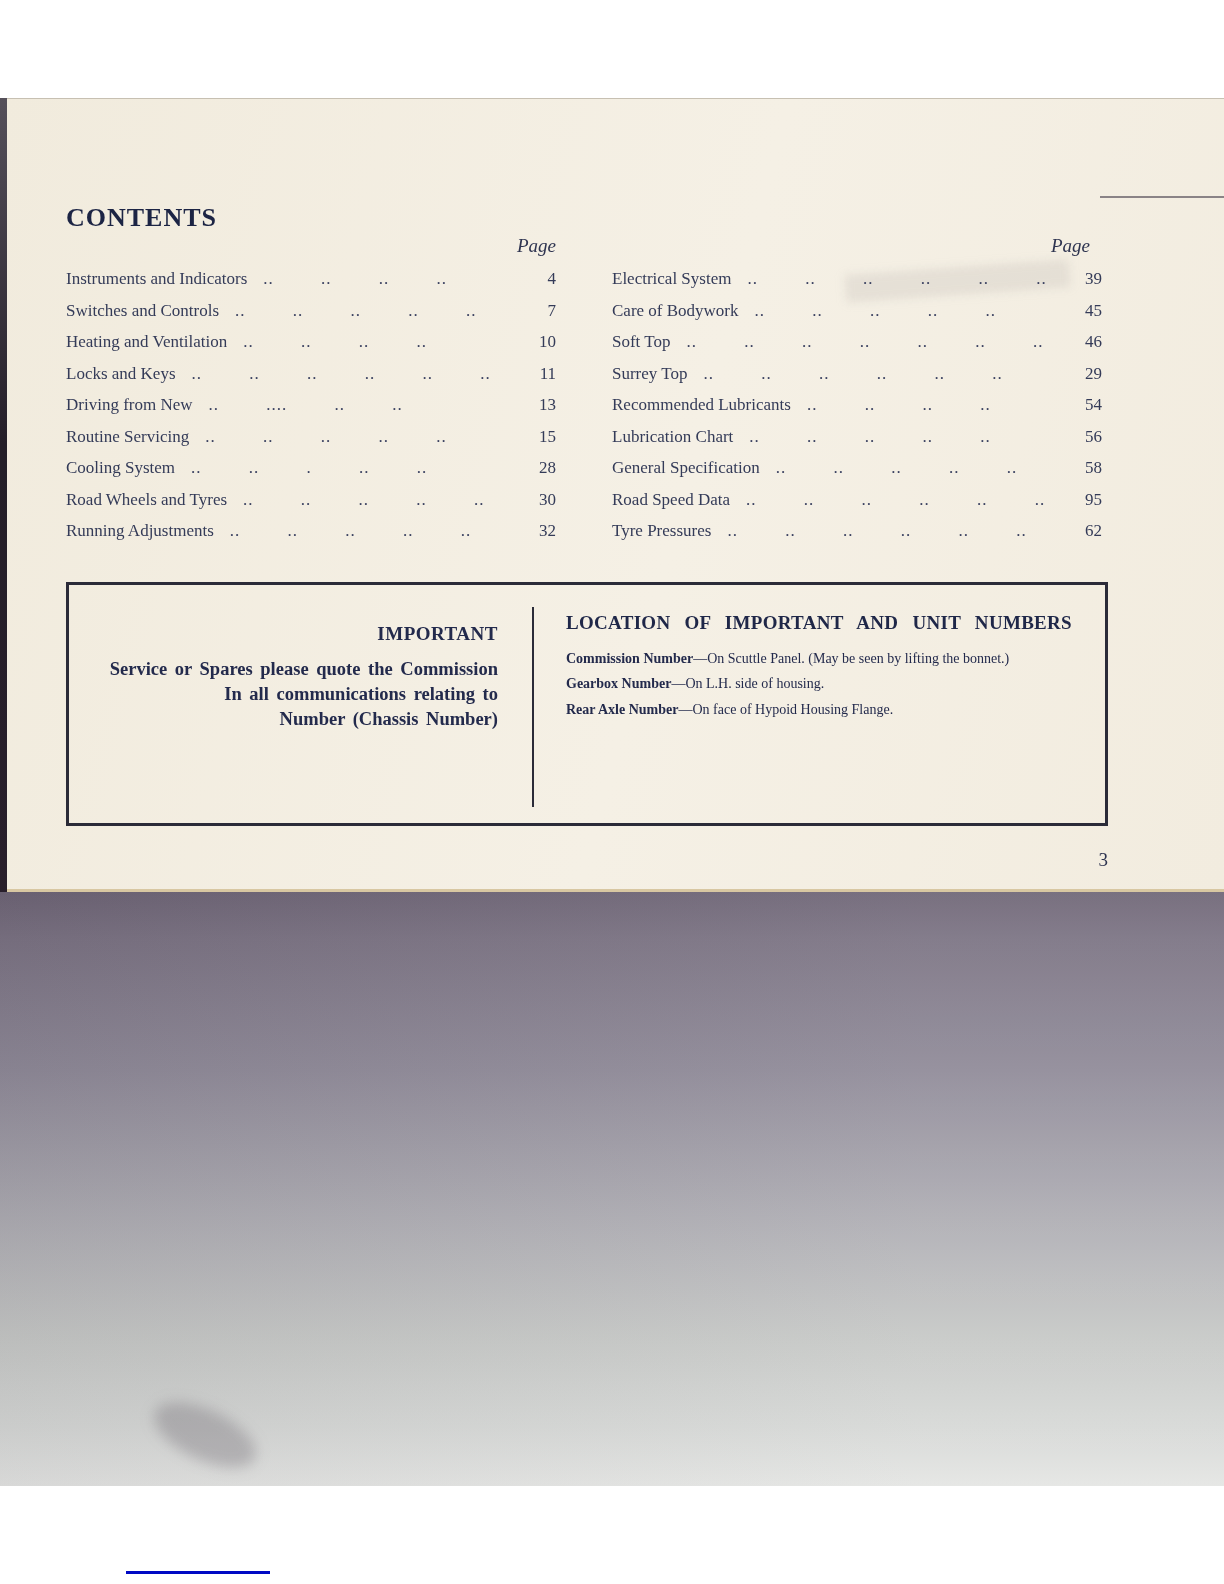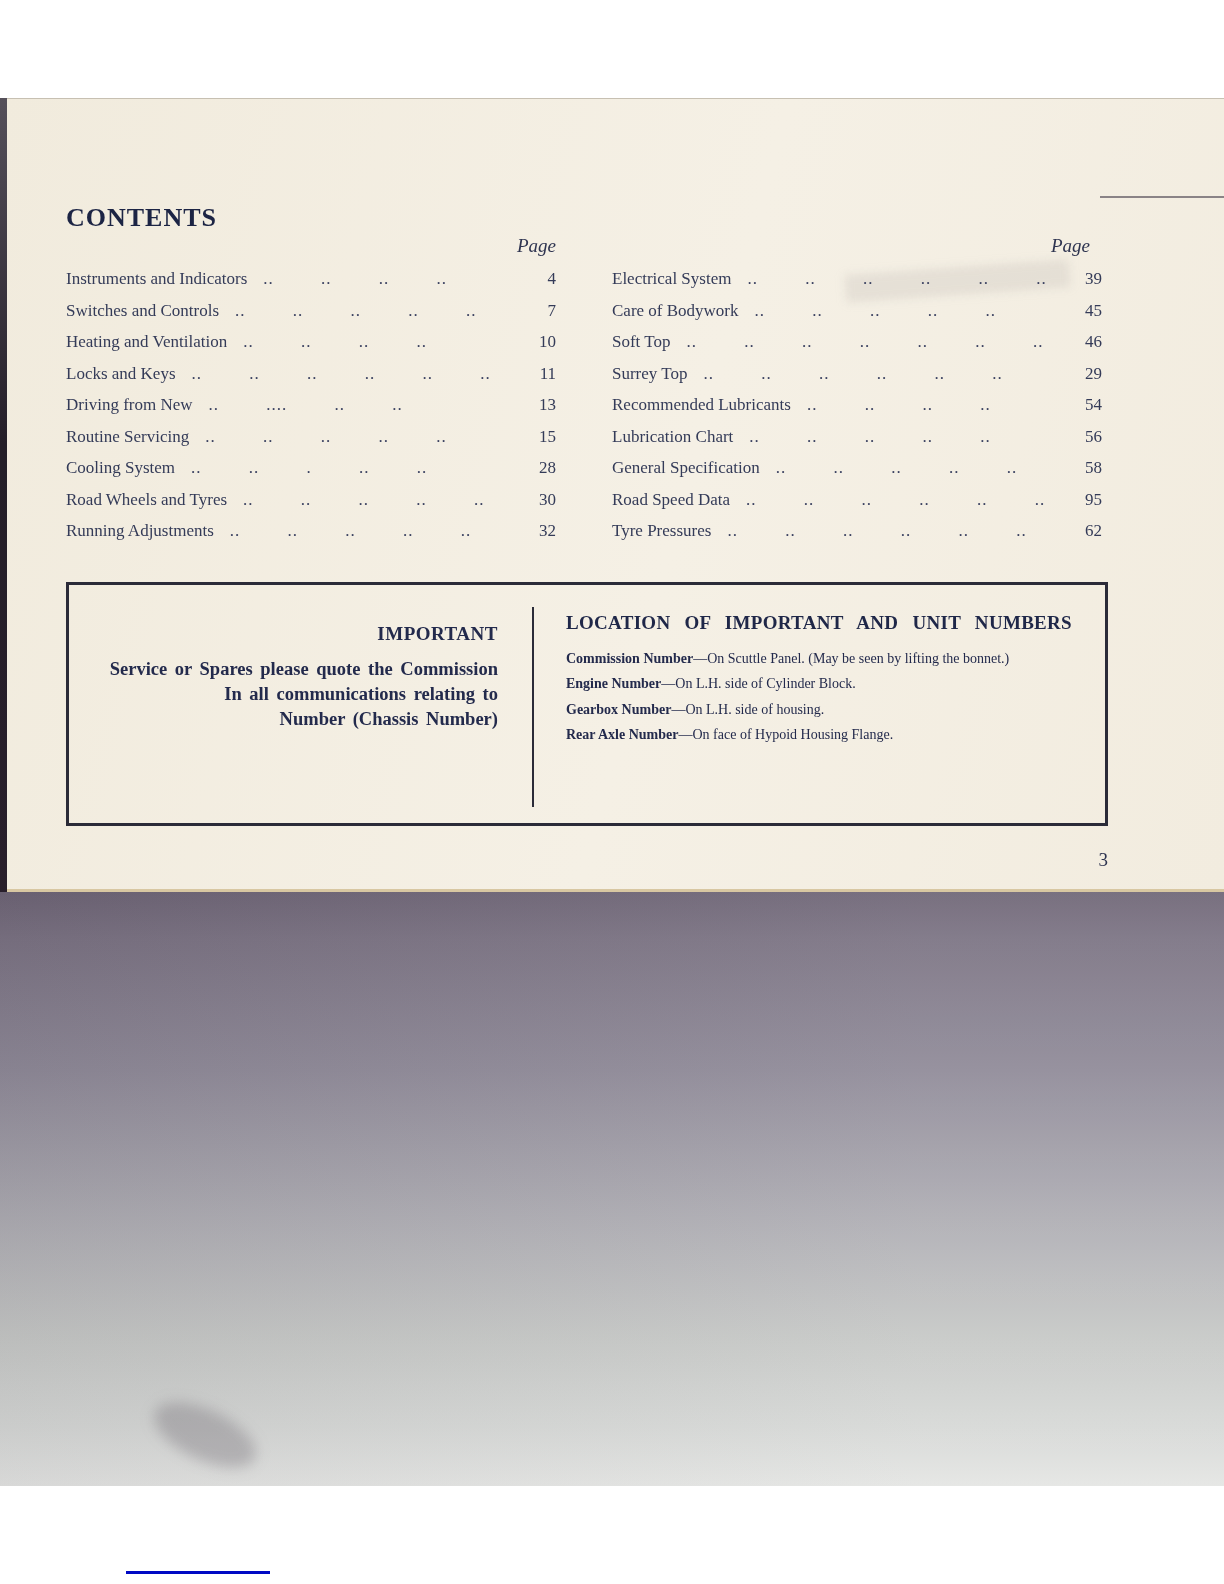--- a/index.html
+++ b/index.html
@@ -220,21 +220,20 @@
         <div class="lines" id="important-lines">
             <div>Service or Spares please quote the Commission</div>
             <div>In all communications relating to</div>
             <div>Number (Chassis Number)</div>
           </div>
       </div>
       <div class="box-right">
         <div class="heading">LOCATION  OF  IMPORTANT  AND  UNIT  NUMBERS</div>
         <div class="loc-items" id="loc-items">
             <div class="loc-item"><b>Commission Number</b>—On Scuttle Panel.  (May be seen by lifting the bonnet.)</div>
-            <div class="loc-item"><b>Engine Number</b>—On L.H. side of Cylinder Block.</div>
             <div class="loc-item"><b>Gearbox Number</b>—On L.H. side of housing.</div>
             <div class="loc-item"><b>Rear Axle Number</b>—On face of Hypoid Housing Flange.</div>
           </div>
       </div>
     </div>
 
     <div class="folio">3</div>
   </div>
 </div>
 

